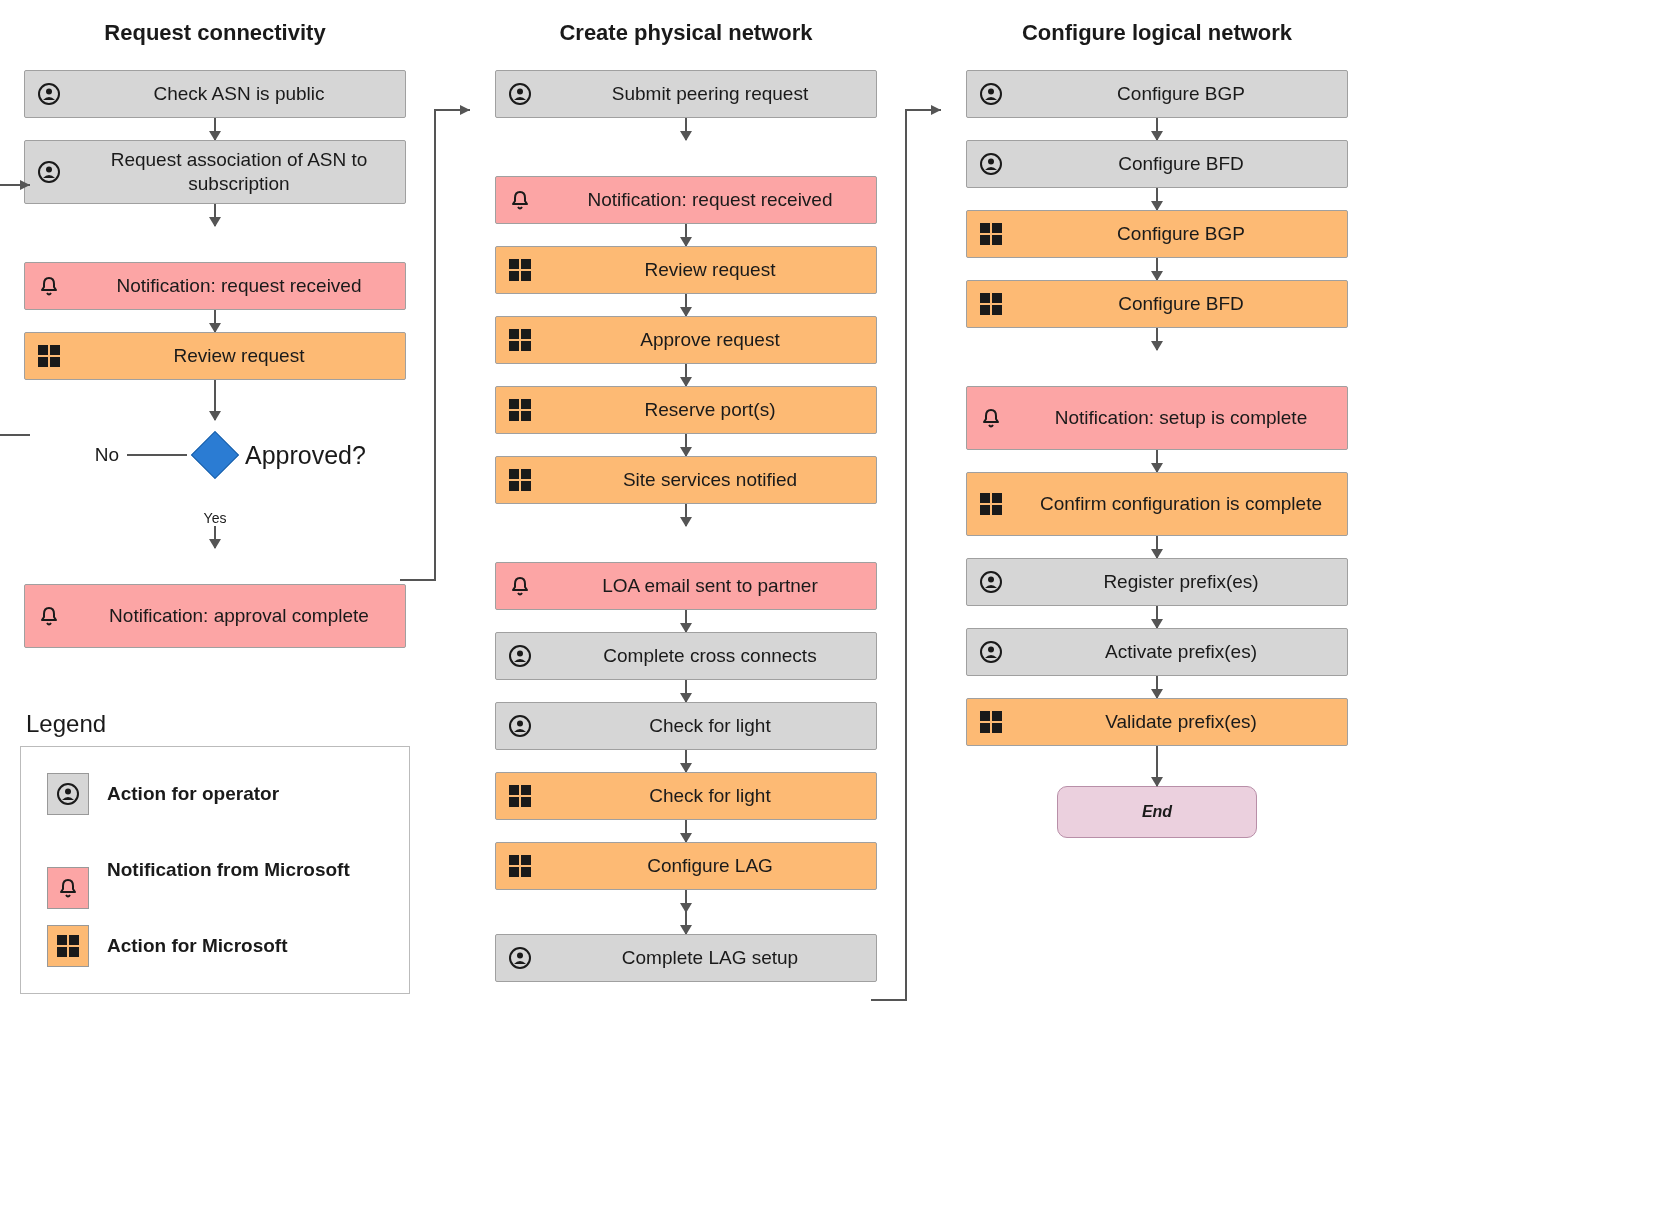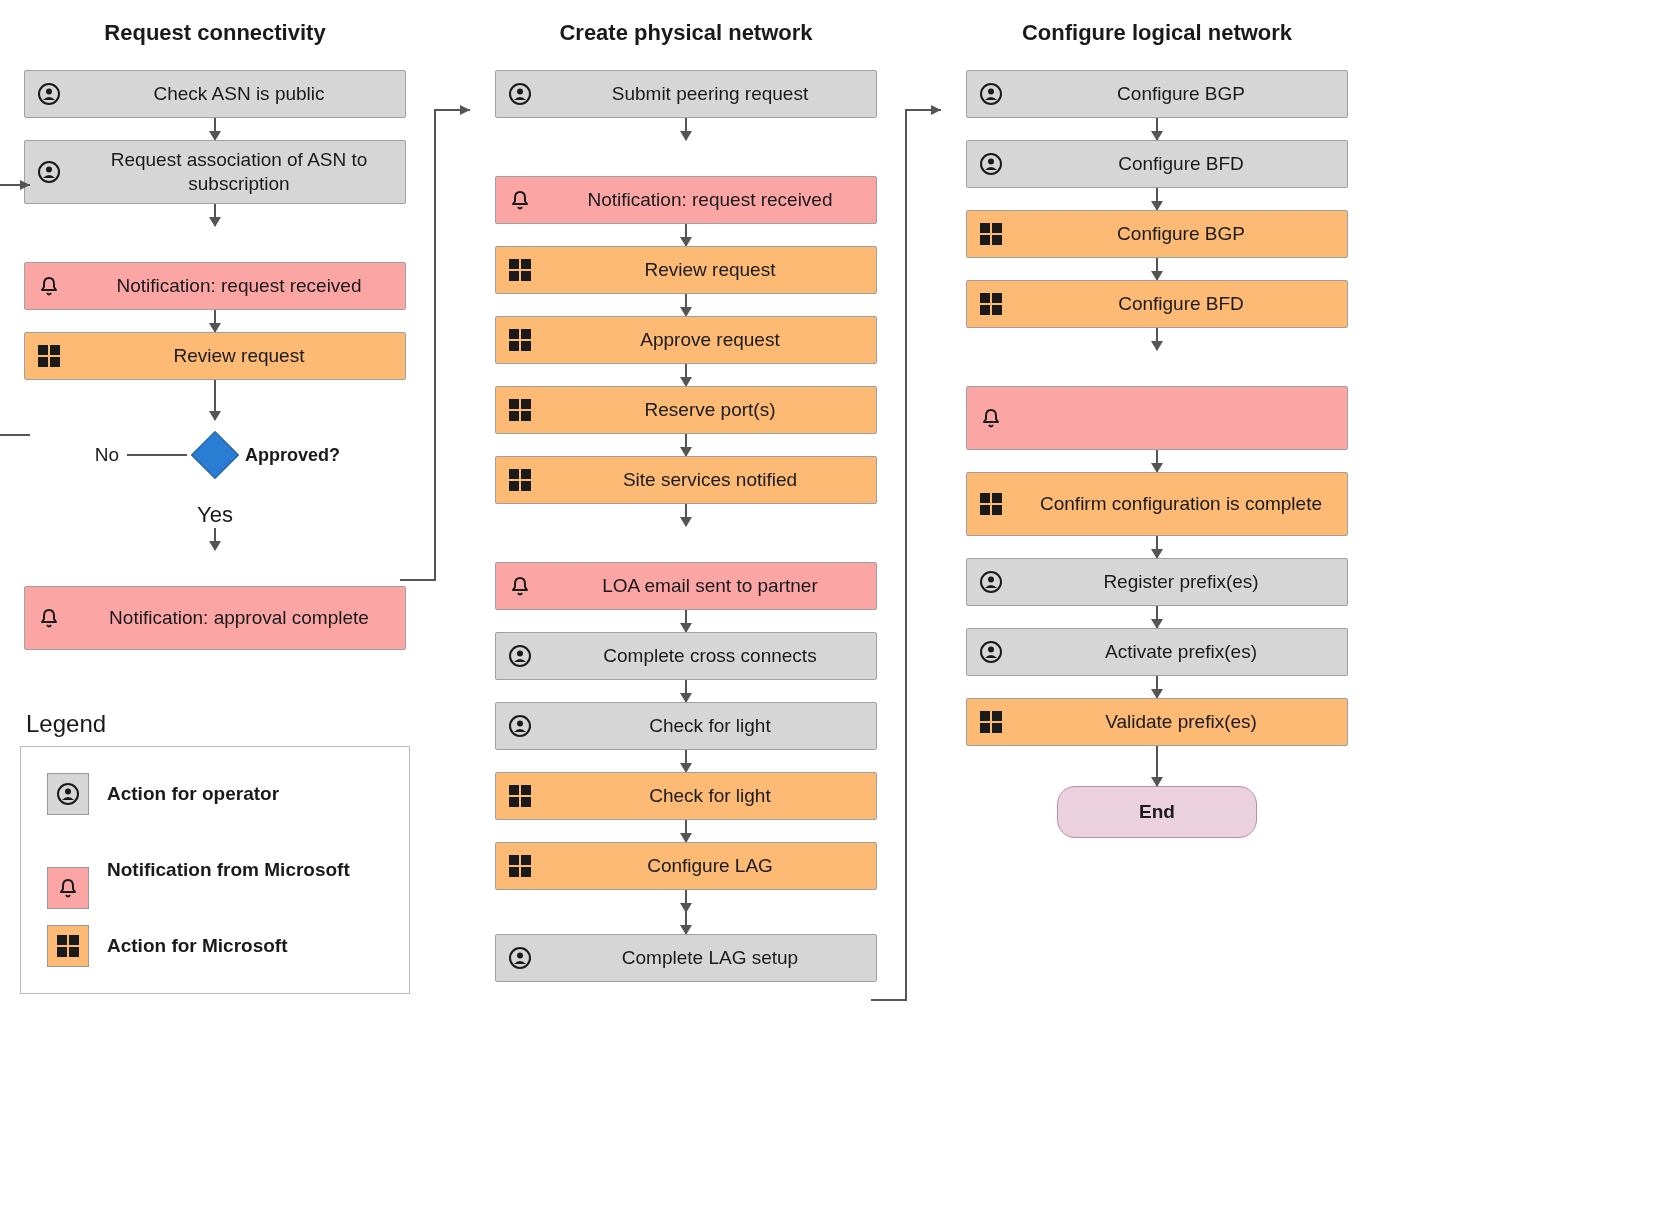--- a/index.html
+++ b/index.html
@@ -54,26 +54,27 @@
     line-height: 1.25;
   }
   .operator { background: #d6d6d6; }
   .microsoft { background: #fdba74; }
   .notification { background: #fca5a5; margin-top: 36px; }
   .end-box {
     width: 200px;
     height: 52px;
     background: #ebd0de;
     border: 1px solid #b88fa8;
-    border-radius: 18px;
+    border-radius: 10px;
     display:flex;
     align-items:center;
     justify-content:center;
     font-weight:700;
-    font-size:19px;
+    font-size:16px;
+    font-style:italic;
   }
   
   .arrow {
     width: 2px;
     height: 22px;
     background: #555;
     position: relative;
   }
   .arrow::after {
     content: "";
@@ -97,40 +98,39 @@
   .diamond {
     width: 34px;
     height: 34px;
     background: #2b7cd3;
     transform: rotate(45deg);
     border:1px solid #1a5fa7;
   }
   .dec-label-right {
     position:absolute;
     left: calc(50% + 30px);
-    font-size:18px;
-    font-weight:bold;
+    font-size:25px;
   }
   .dec-label-left {
     position:absolute;
     right: calc(50% + 28px);
     font-size:19px;
     display:flex;
     align-items:center;
   }
   .dec-label-left .hline {
     display:inline-block;
     width:60px;
     height:2px;
     background:#555;
     margin-left:8px;
   }
   .yes-label {
-    font-size:22px;
-    margin-top:12px;
+    font-size:14px;
+    margin-top:20px;
   }
   
   .legend-box {
     position:absolute;
     top: 690px;
     left: 0;
     width: 390px;
   }
   .legend-title { font-size:24px; margin-bottom:8px; padding-left:6px;}
   .legend-inner {
@@ -477,20 +477,21 @@
         </span>
         <span class="label">Configure BFD</span>
       </div>
     <div class="arrow"></div>
     <div class="step notification tall">
         <span class="icon-cell">
           <svg class="ic">
             <use href="#ic-bell"></use>
           </svg>
         </span>
+        <span class="label">Notification: setup is complete</span>
       </div>
     <div class="arrow"></div>
     <div class="step microsoft tall">
         <span class="icon-cell">
           <span class="ms-squares">
             <span></span>
             <span></span>
             <span></span>
             <span></span>
           </span>

